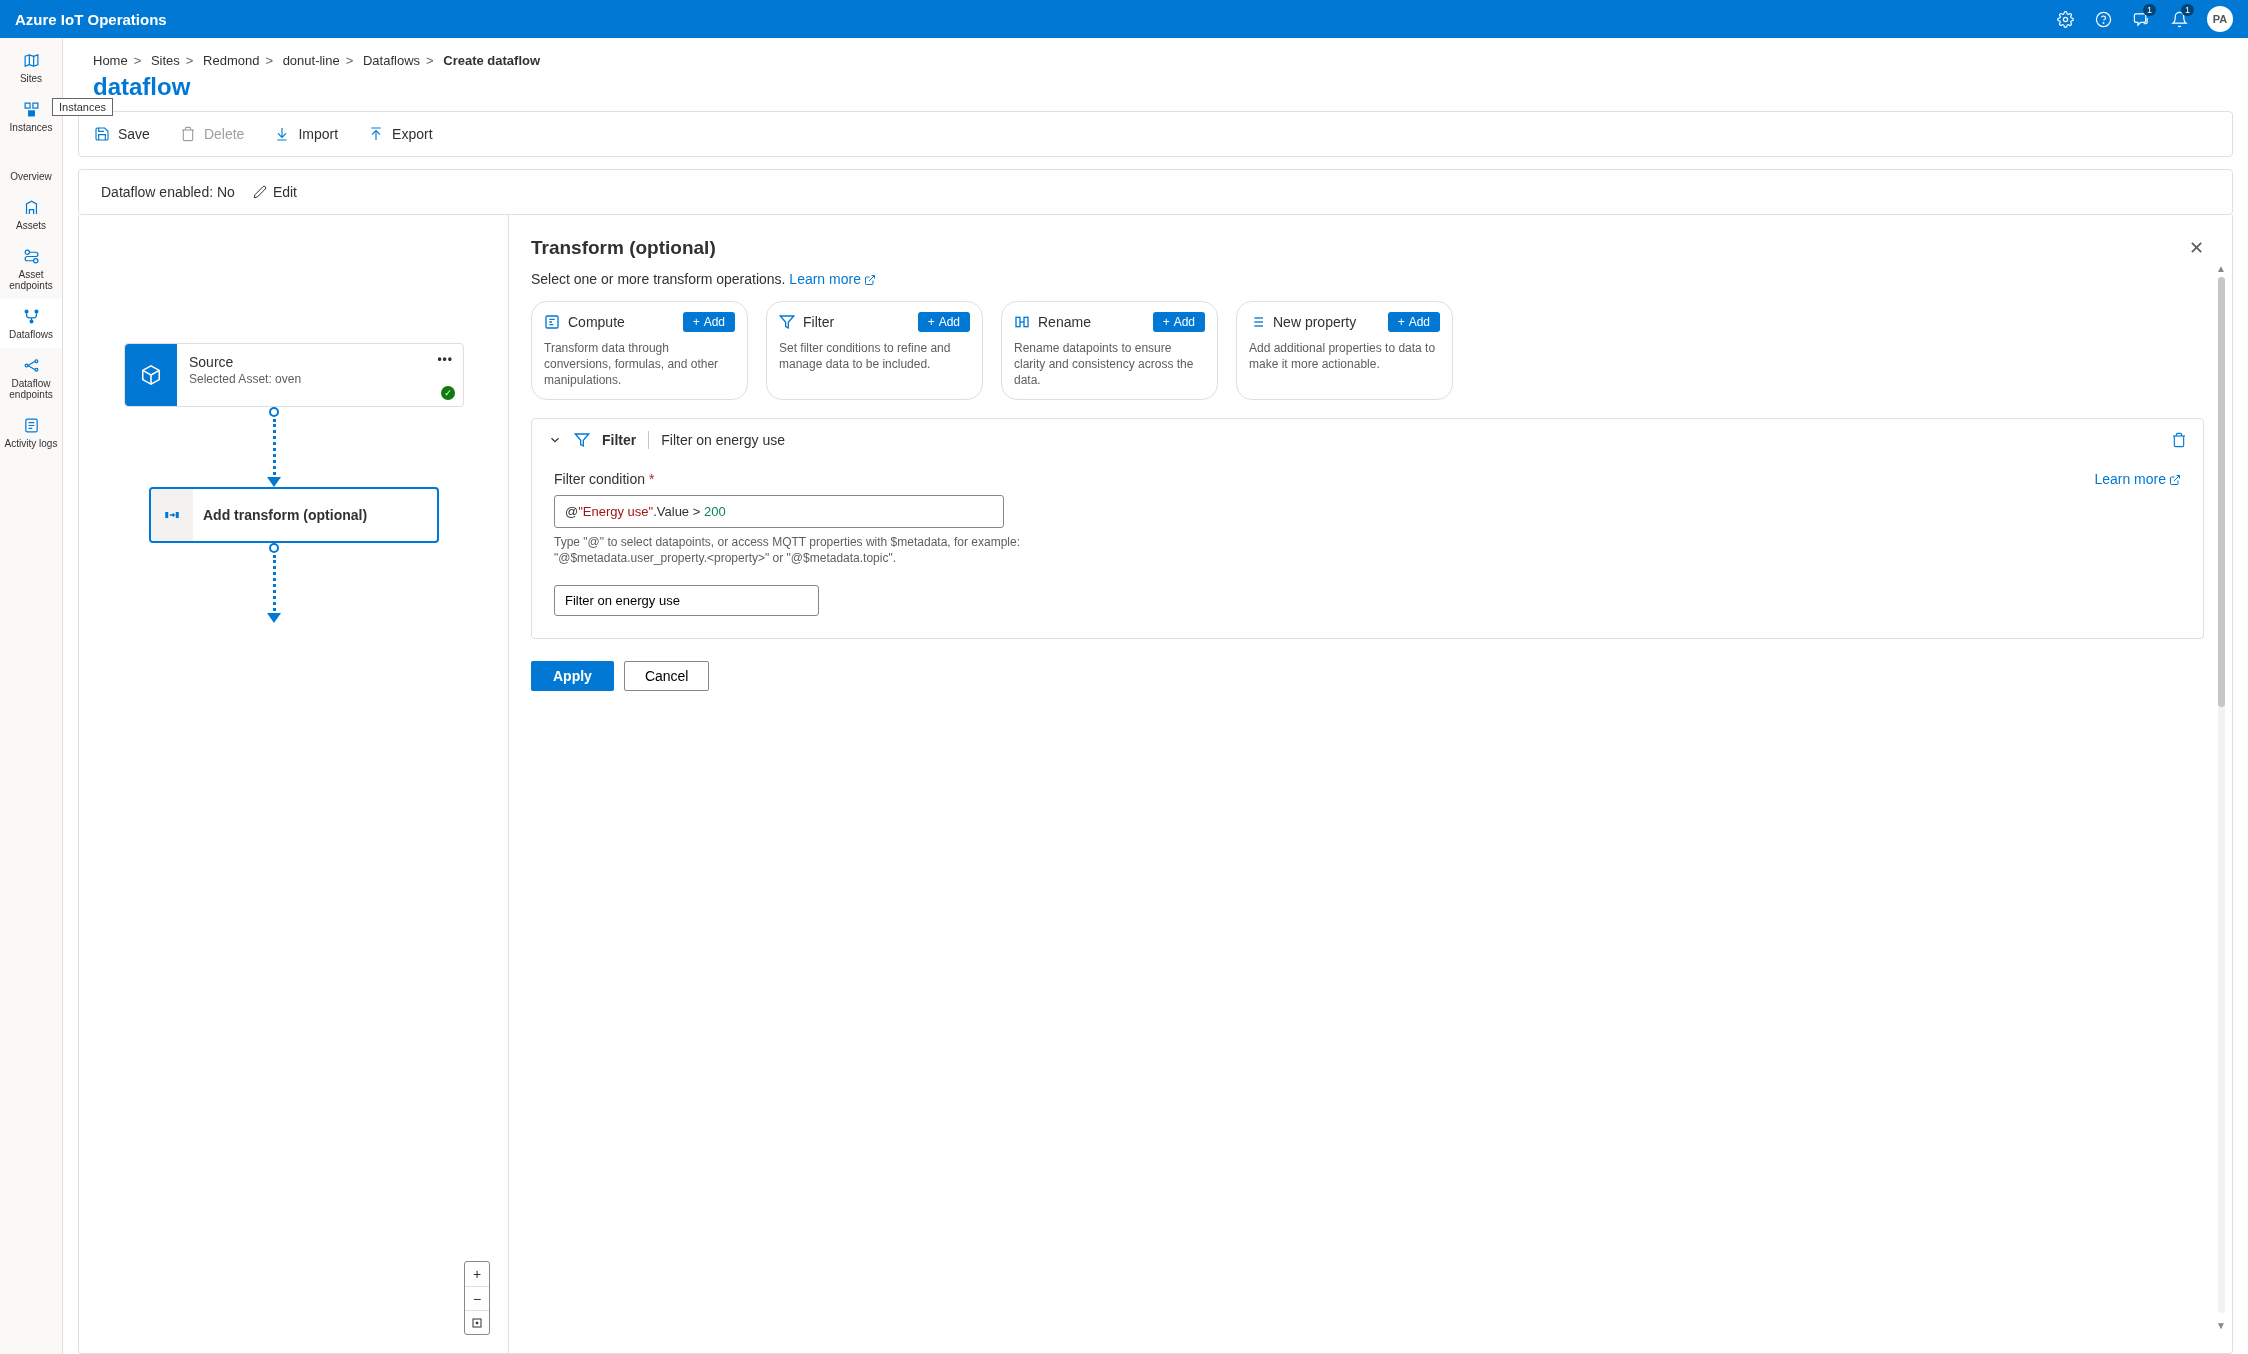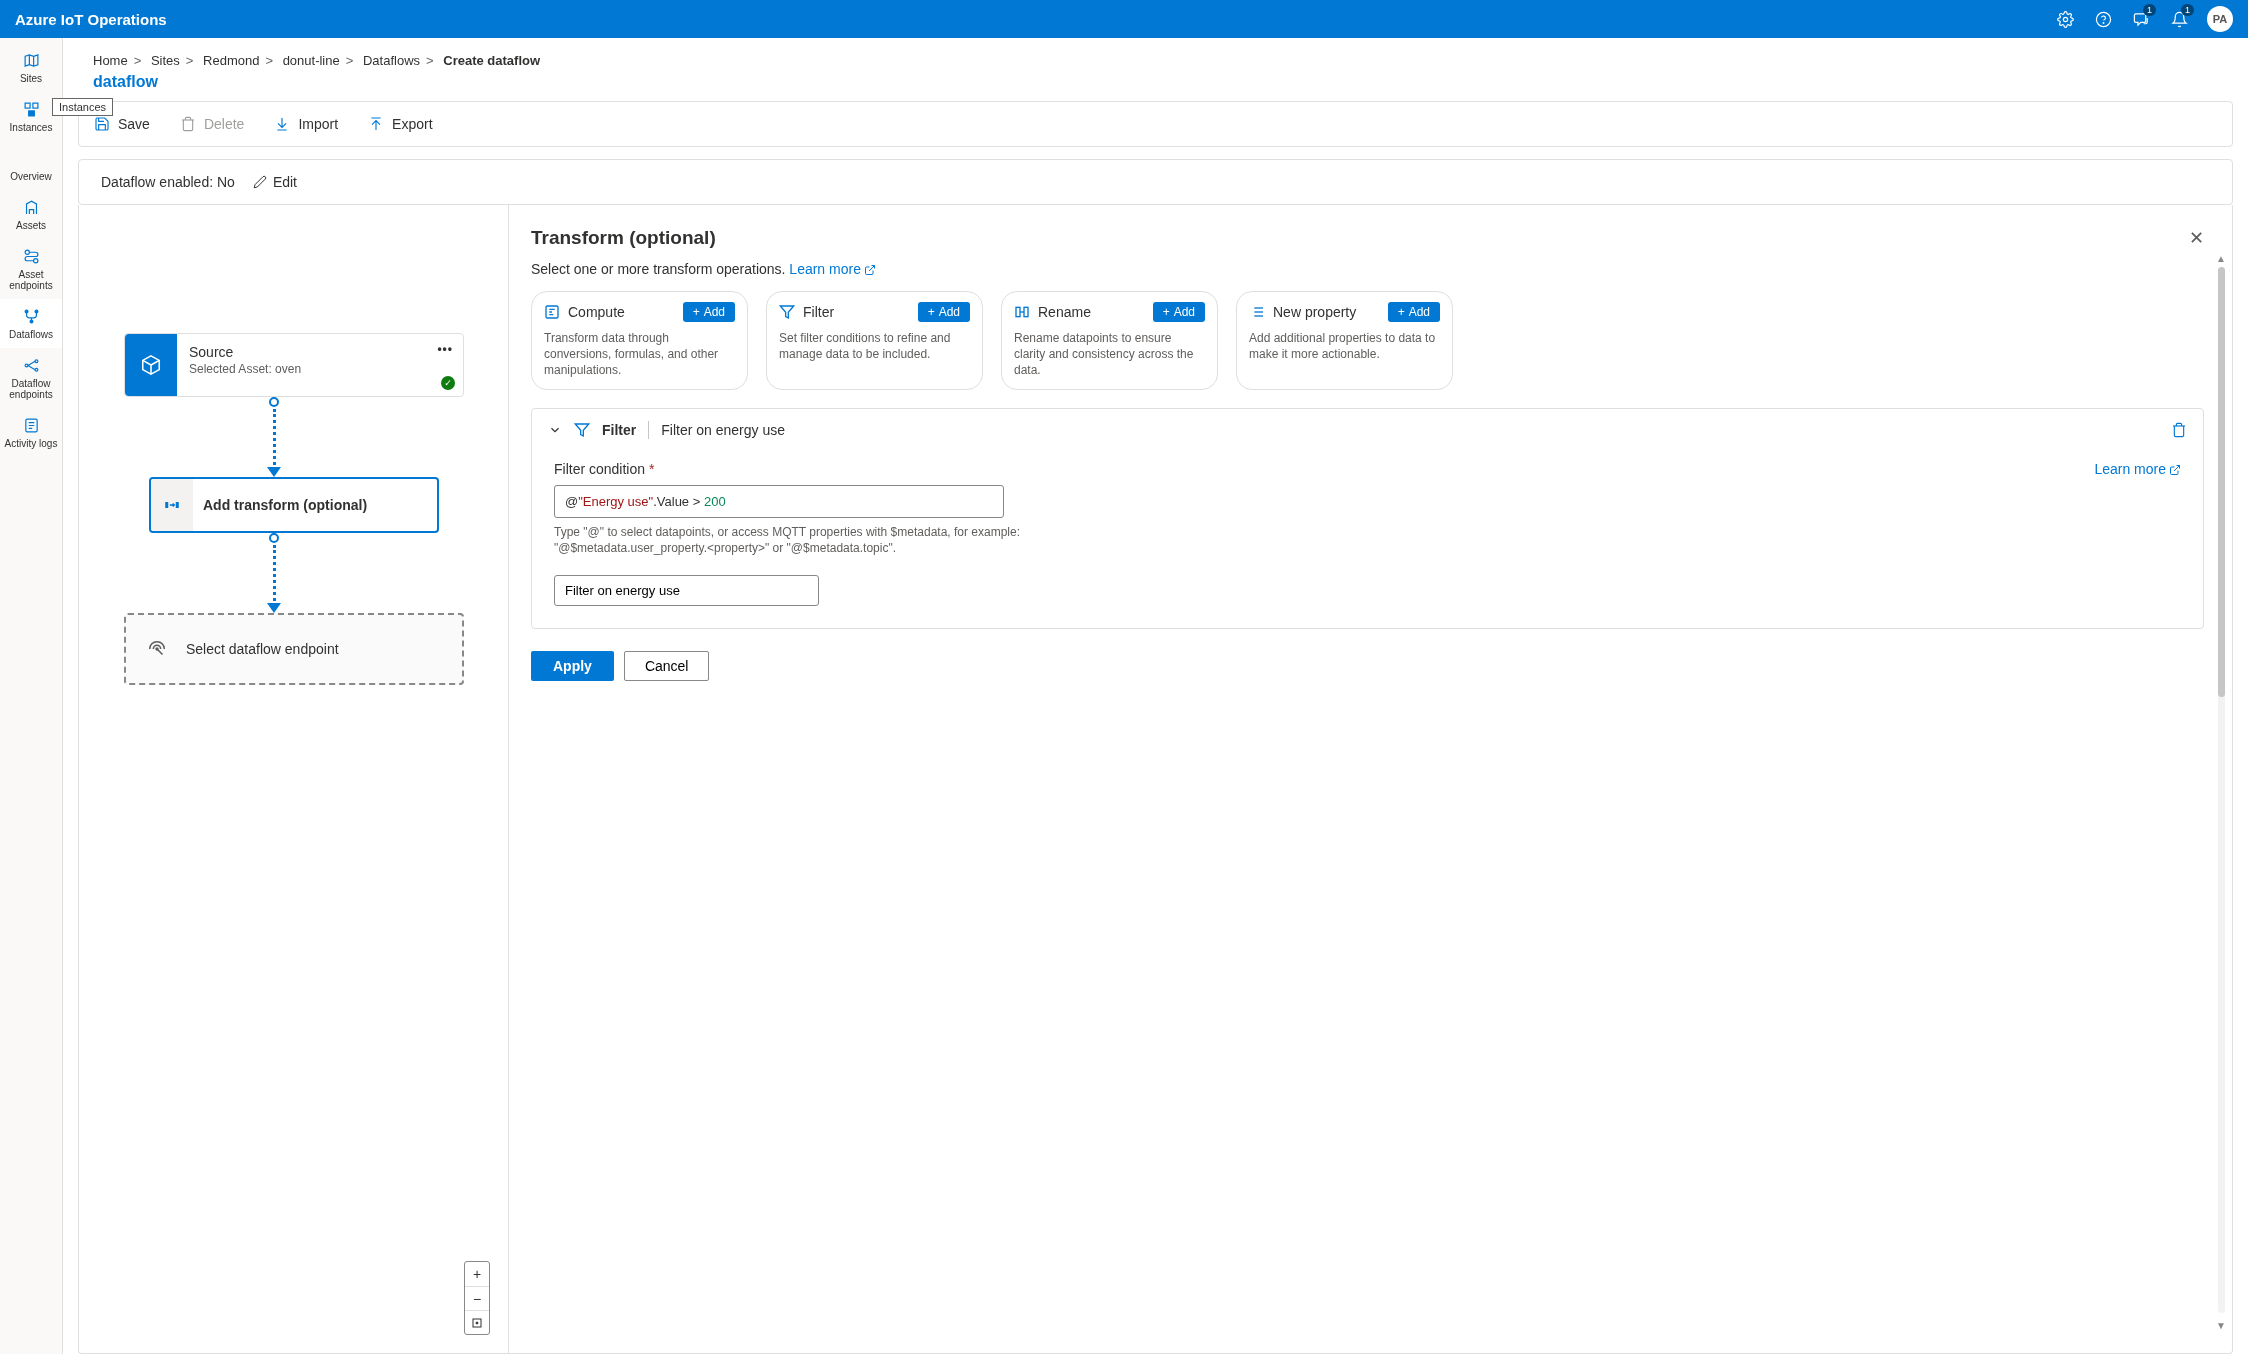--- a/index.html
+++ b/index.html
@@ -15,21 +15,21 @@
 .rail-item{display:flex;flex-direction:column;align-items:center;padding:8px 2px;font-size:10px;color:#323130;cursor:pointer;position:relative;gap:4px}
 .rail-item.active{background:#fff}
 .rail-icon{width:18px;height:18px;display:flex;align-items:center;justify-content:center;color:#0078d4}
 .rail-label{text-align:center;line-height:1.1}
 .rail-tooltip{position:absolute;left:52px;top:6px;background:#fff;border:1px solid #666;padding:2px 6px;font-size:11px;white-space:nowrap;z-index:10}
 .main-area{flex:1;overflow:hidden;display:flex;flex-direction:column}
 .breadcrumb{padding:15px 0 5px 30px;font-size:13px;color:#323130}
 .breadcrumb a{color:#323130;text-decoration:none}
 .breadcrumb .sep{margin:0 6px;color:#666}
 .breadcrumb .current{font-weight:600}
-.page-title{padding:0 0 10px 30px;font-size:16px;font-weight:600;color:#0078d4}
+.page-title{padding:0 0 10px 30px;font-size:24px;font-weight:600;color:#0078d4}
 .toolbar{margin:0 15px;border:1px solid #e1dfdd;border-radius:4px;padding:0 15px;display:flex;align-items:center;gap:30px;height:46px}
 .toolbar-btn{display:flex;align-items:center;gap:8px;cursor:pointer;color:#323130;font-size:14px}
 .toolbar-btn.disabled{color:#a19f9d;cursor:not-allowed}
 .tb-icon{width:16px;height:16px}
 .status-bar{margin:12px 15px 0;border:1px solid #e1dfdd;border-radius:4px;padding:0 22px;display:flex;align-items:center;gap:18px;height:46px;font-size:14px}
 .edit-link{display:flex;align-items:center;gap:6px;cursor:pointer;color:#323130}
 .content-split{margin:0 15px;border:1px solid #e1dfdd;border-top:none;border-radius:0 0 4px 4px;flex:1;display:flex;overflow:hidden}
 .canvas-pane{width:430px;border-right:1px solid #e1dfdd;position:relative;padding:128px 45px 20px}
 .flow-node{border-radius:4px;margin-bottom:0}
 .source-node{display:flex;height:64px;border:1px solid #e1dfdd;background:#fff;position:relative;width:340px}
@@ -292,30 +292,20 @@
                 <path d="M9 12h6m-2-2l2 2-2 2" stroke="#0078d4" stroke-width="2" fill="none"></path>
               </svg>
             </div>
           <div class="transform-body">Add transform (optional)</div>
         </div>
         <div class="connector">
             <div class="conn-dot"></div>
             <div class="conn-line"></div>
             <div class="conn-arrow"></div>
           </div>
-        <div class="flow-node dest-node">
-          <div class="dest-icon">
-              <svg width="22" height="22" viewBox="0 0 24 24" fill="none" stroke="#605e5c" stroke-width="1.7">
-                <path d="M4 12a8 8 0 0 1 16 0M8 12a4 4 0 0 1 8 0"></path>
-                <circle cx="12" cy="12" r="1" fill="#605e5c"></circle>
-                <path d="M12 12l6 6"></path>
-              </svg>
-            </div>
-          <div class="dest-label">Select dataflow endpoint</div>
-        </div>
         <div class="zoom-controls">
           <div class="zoom-btn">+</div>
           <div class="zoom-btn">−</div>
           <div class="zoom-btn">
               <svg width="12" height="12" viewBox="0 0 24 24" fill="none" stroke="#323130" stroke-width="2">
                 <rect x="4" y="4" width="16" height="16"></rect>
                 <circle cx="12" cy="12" r="2" fill="#323130"></circle>
               </svg>
             </div>
         </div>

